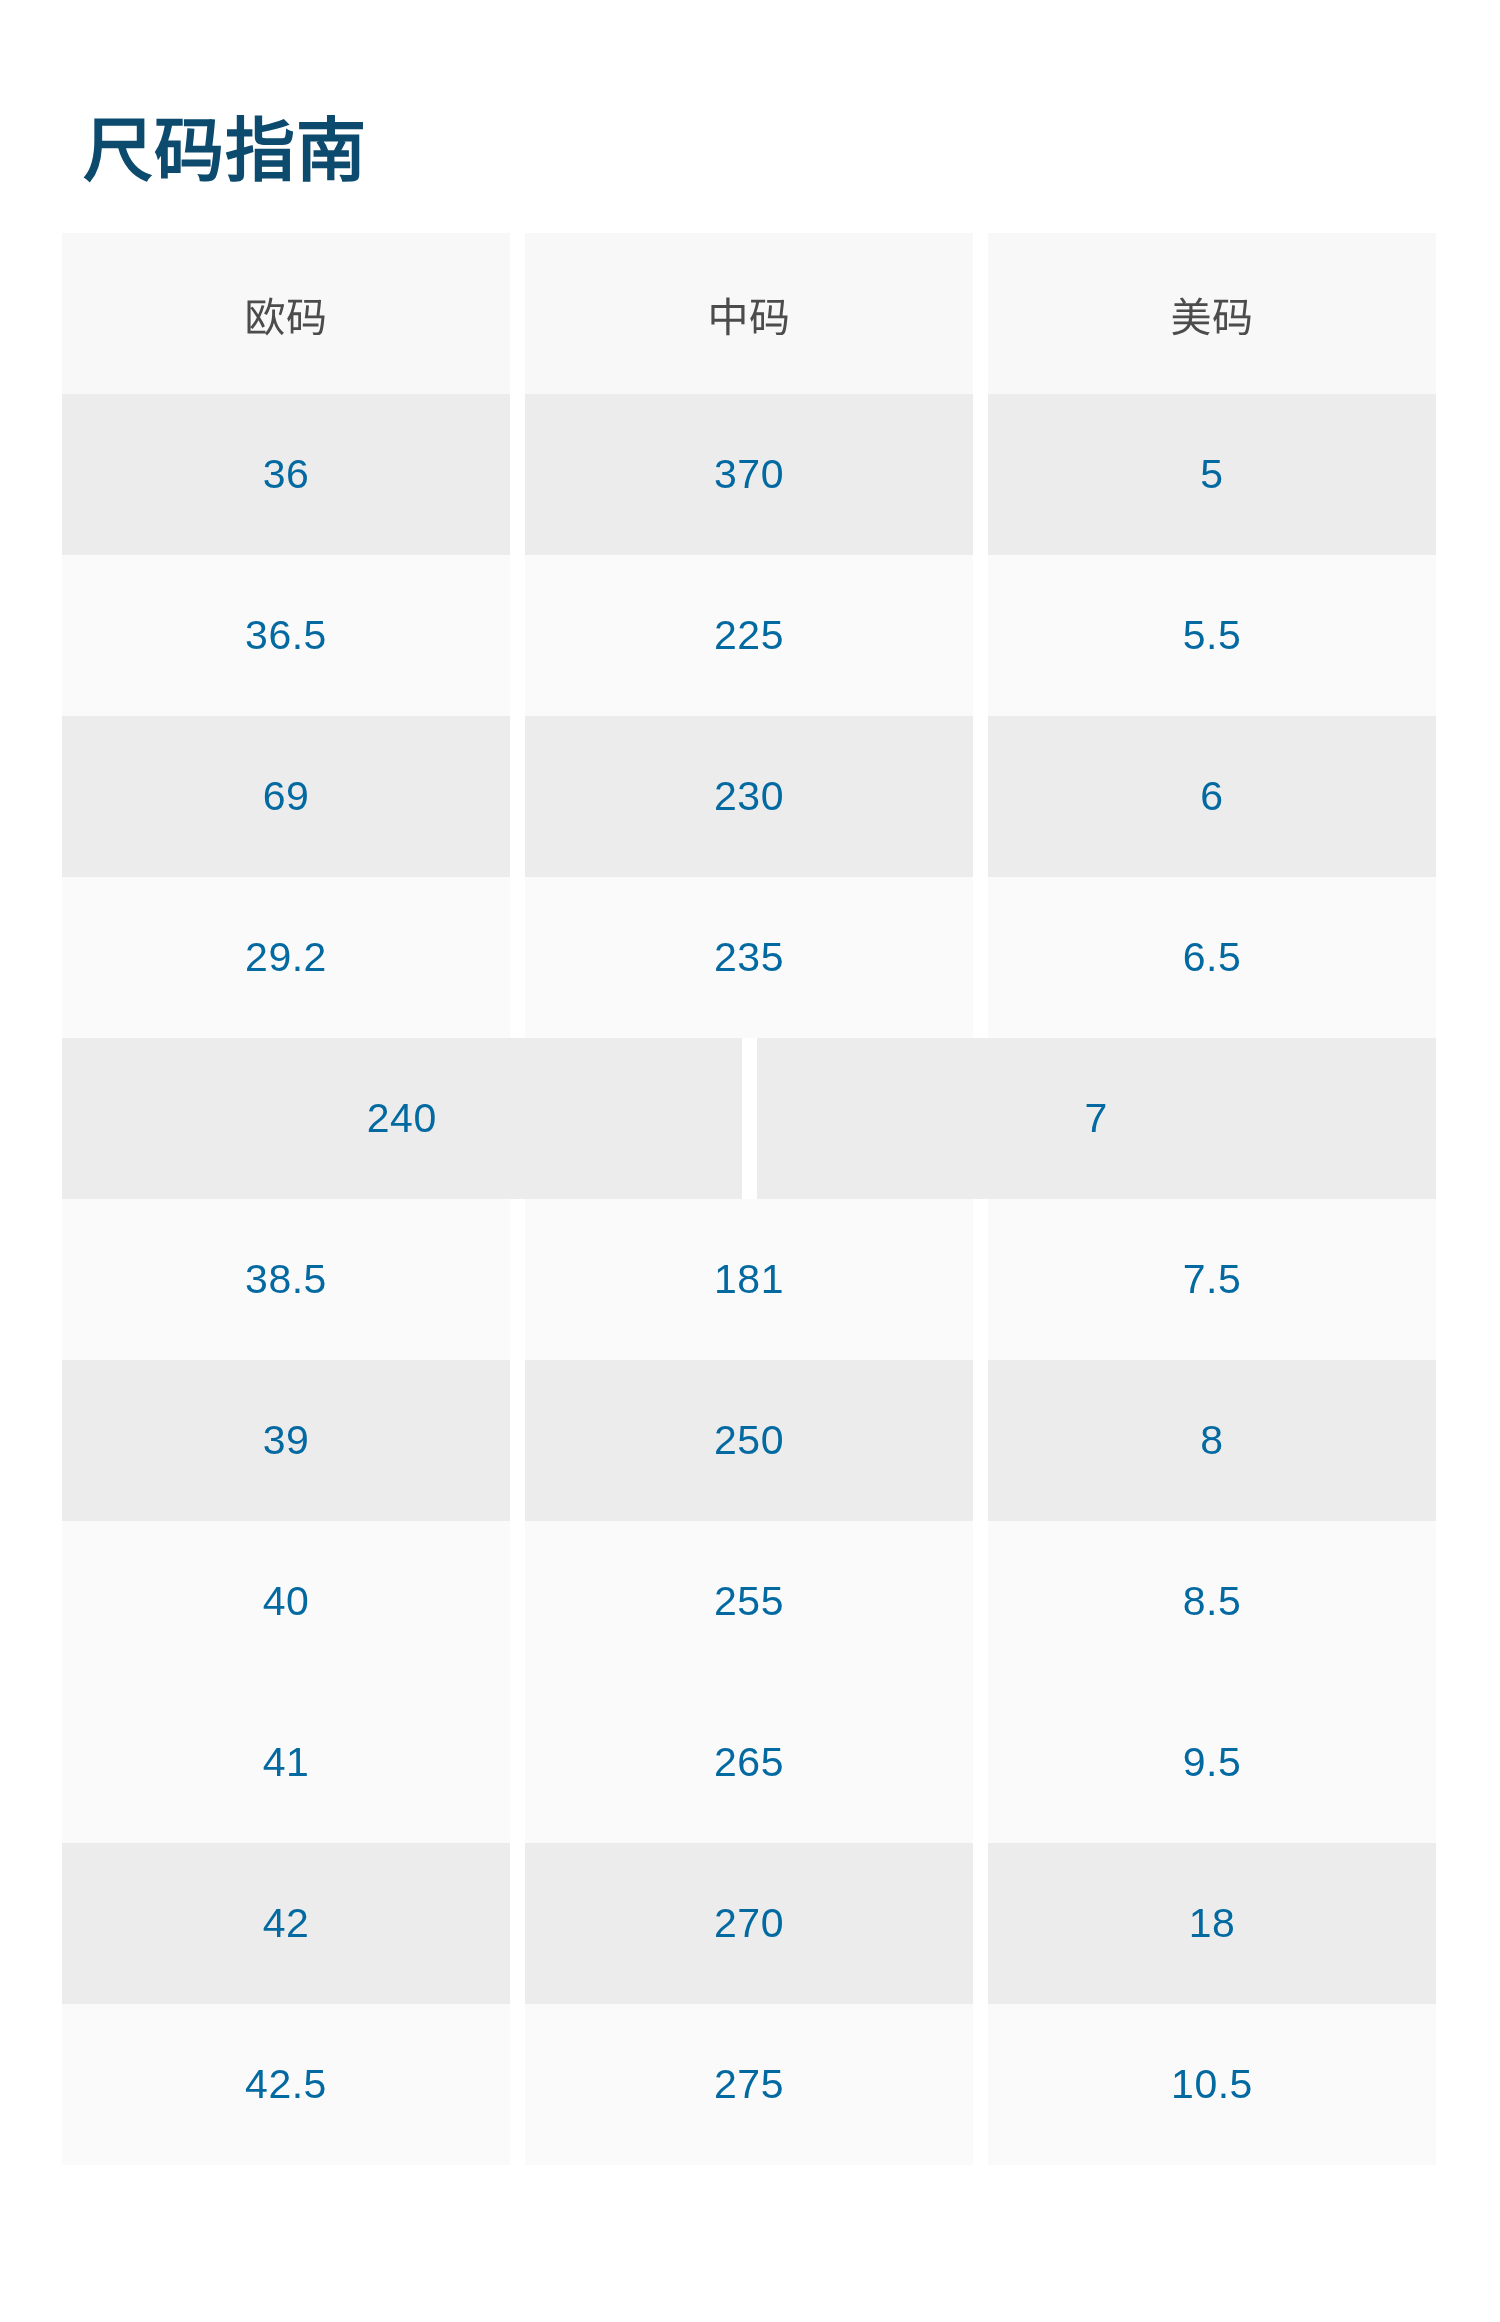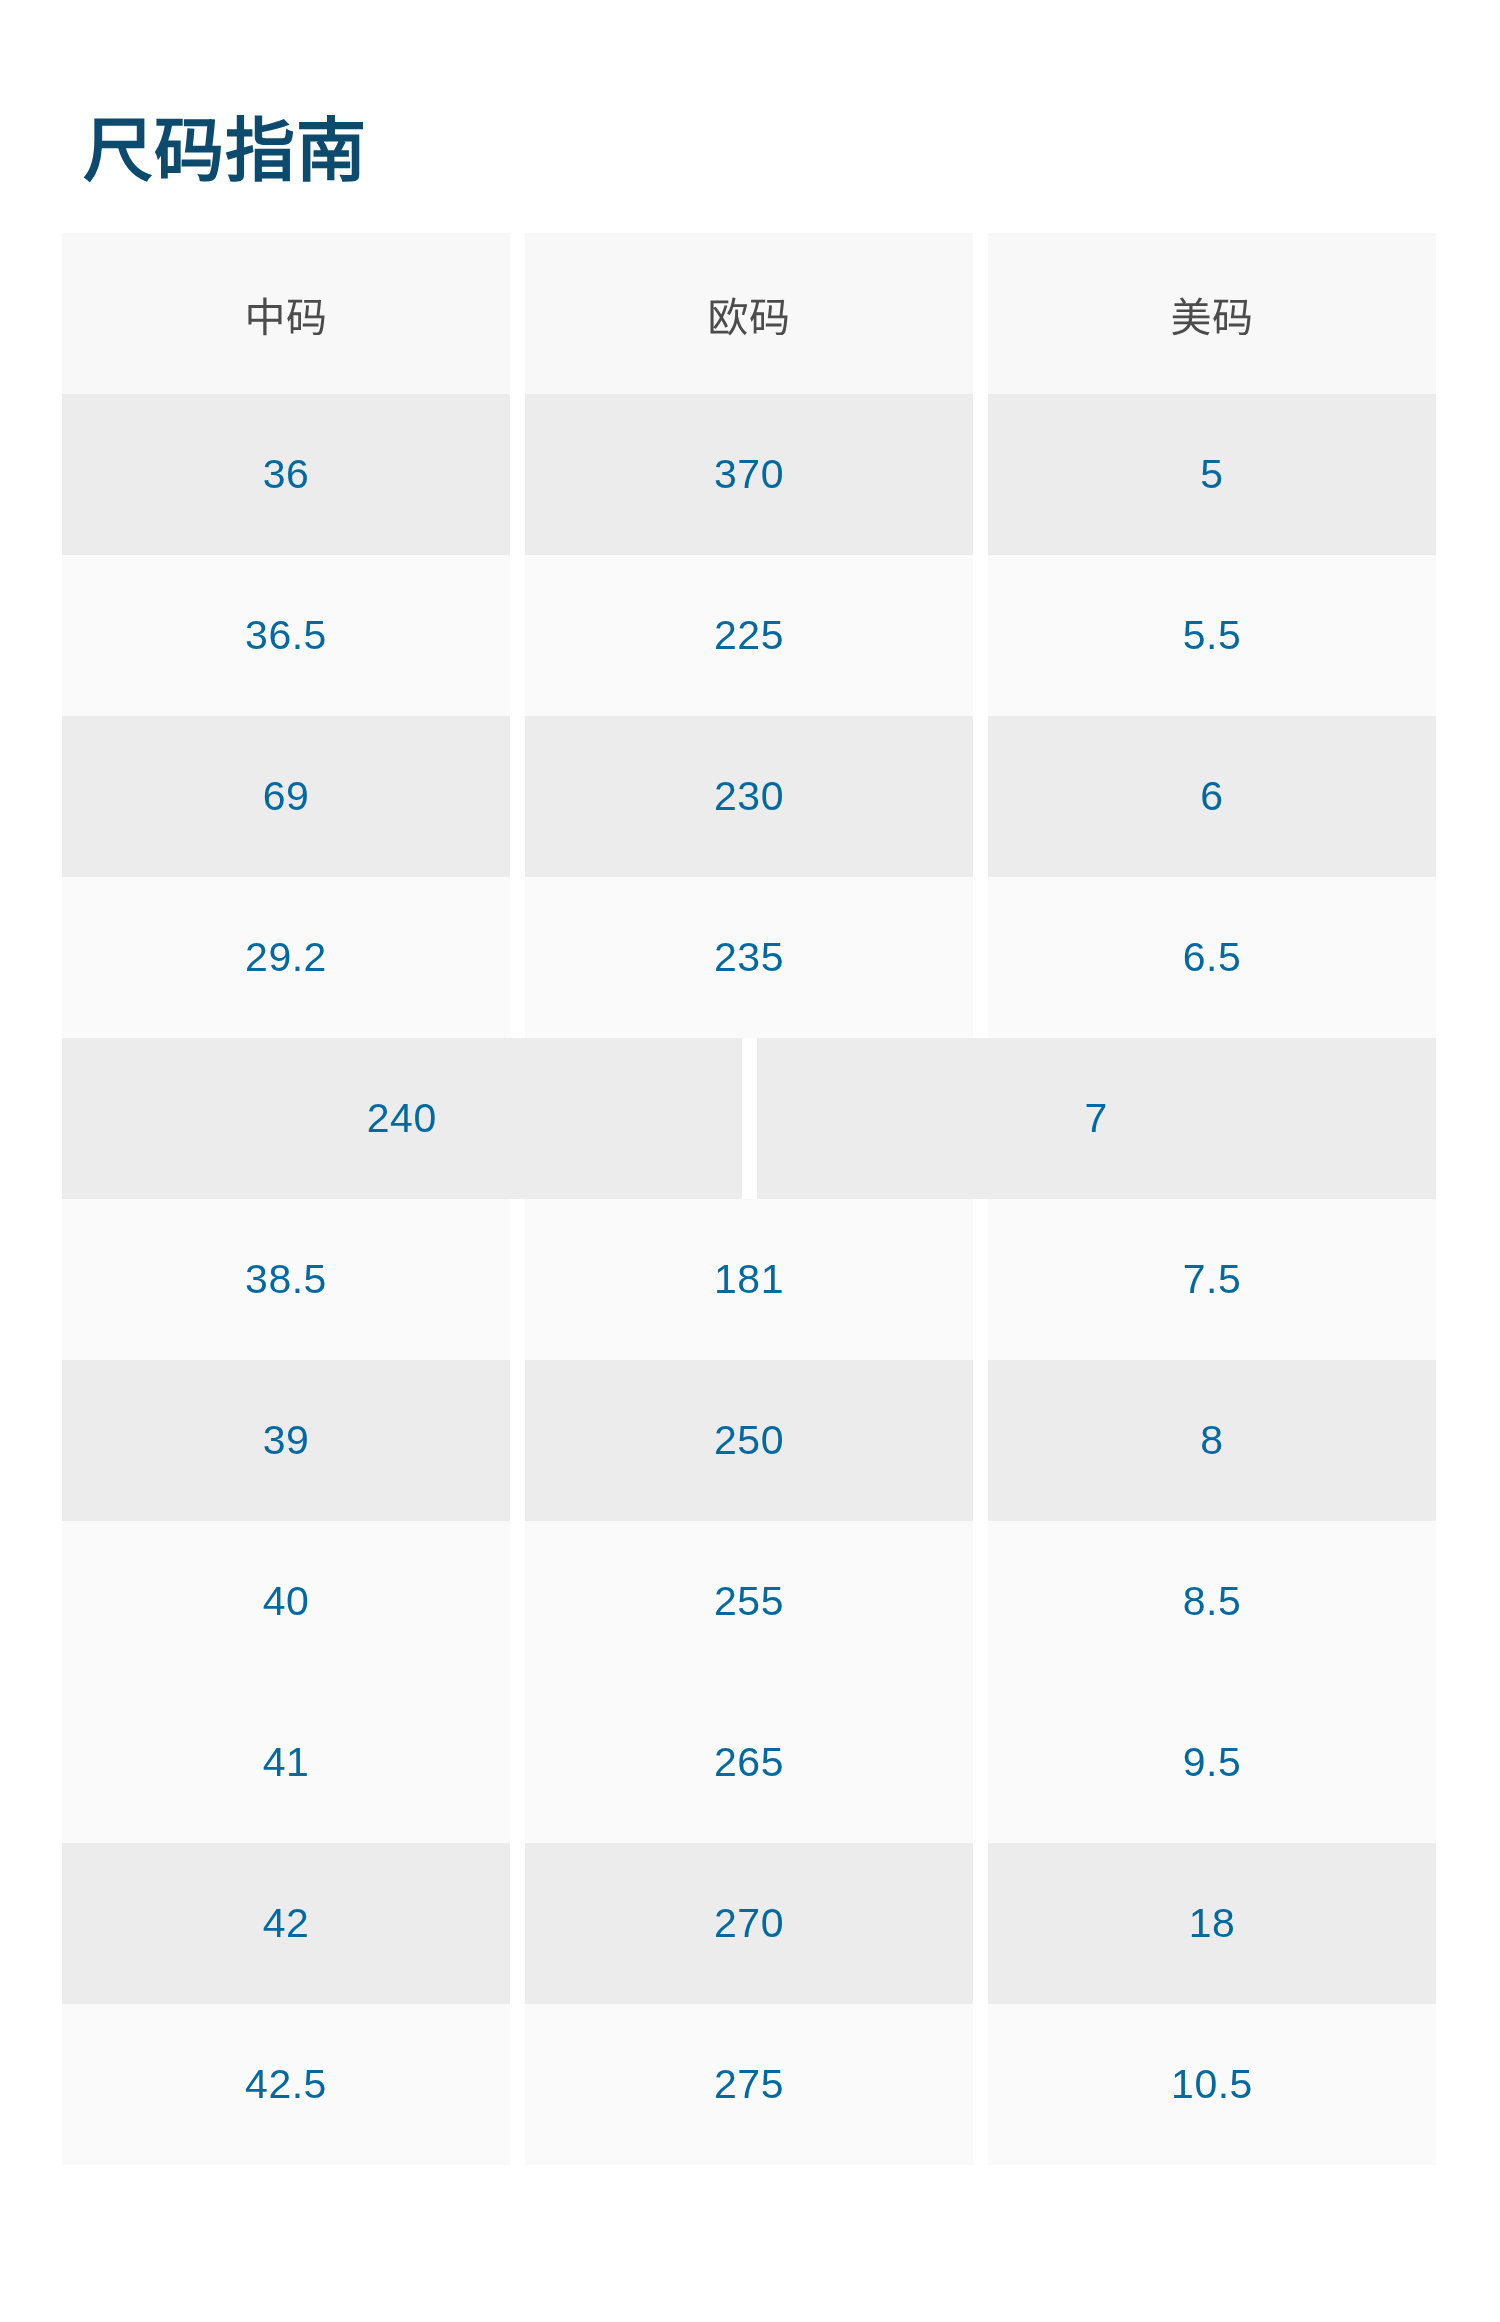--- a/index.html
+++ b/index.html
@@ -81,22 +81,22 @@
 </style>
 </head>
 <body>
 
 <div class="page">
 
   <h1 class="page-title">尺码指南</h1>
 
   <div class="size-table">
     <div class="table-row header-row">
+      <div class="cell">欧码</div>
       <div class="cell">中码</div>
-      <div class="cell">欧码</div>
       <div class="cell">美码</div>
     </div>
 
     <div class="table-row body-row odd">
       <div class="cell">36</div>
       <div class="cell">370</div>
       <div class="cell">5</div>
     </div>
 
     <div class="table-row body-row even">

